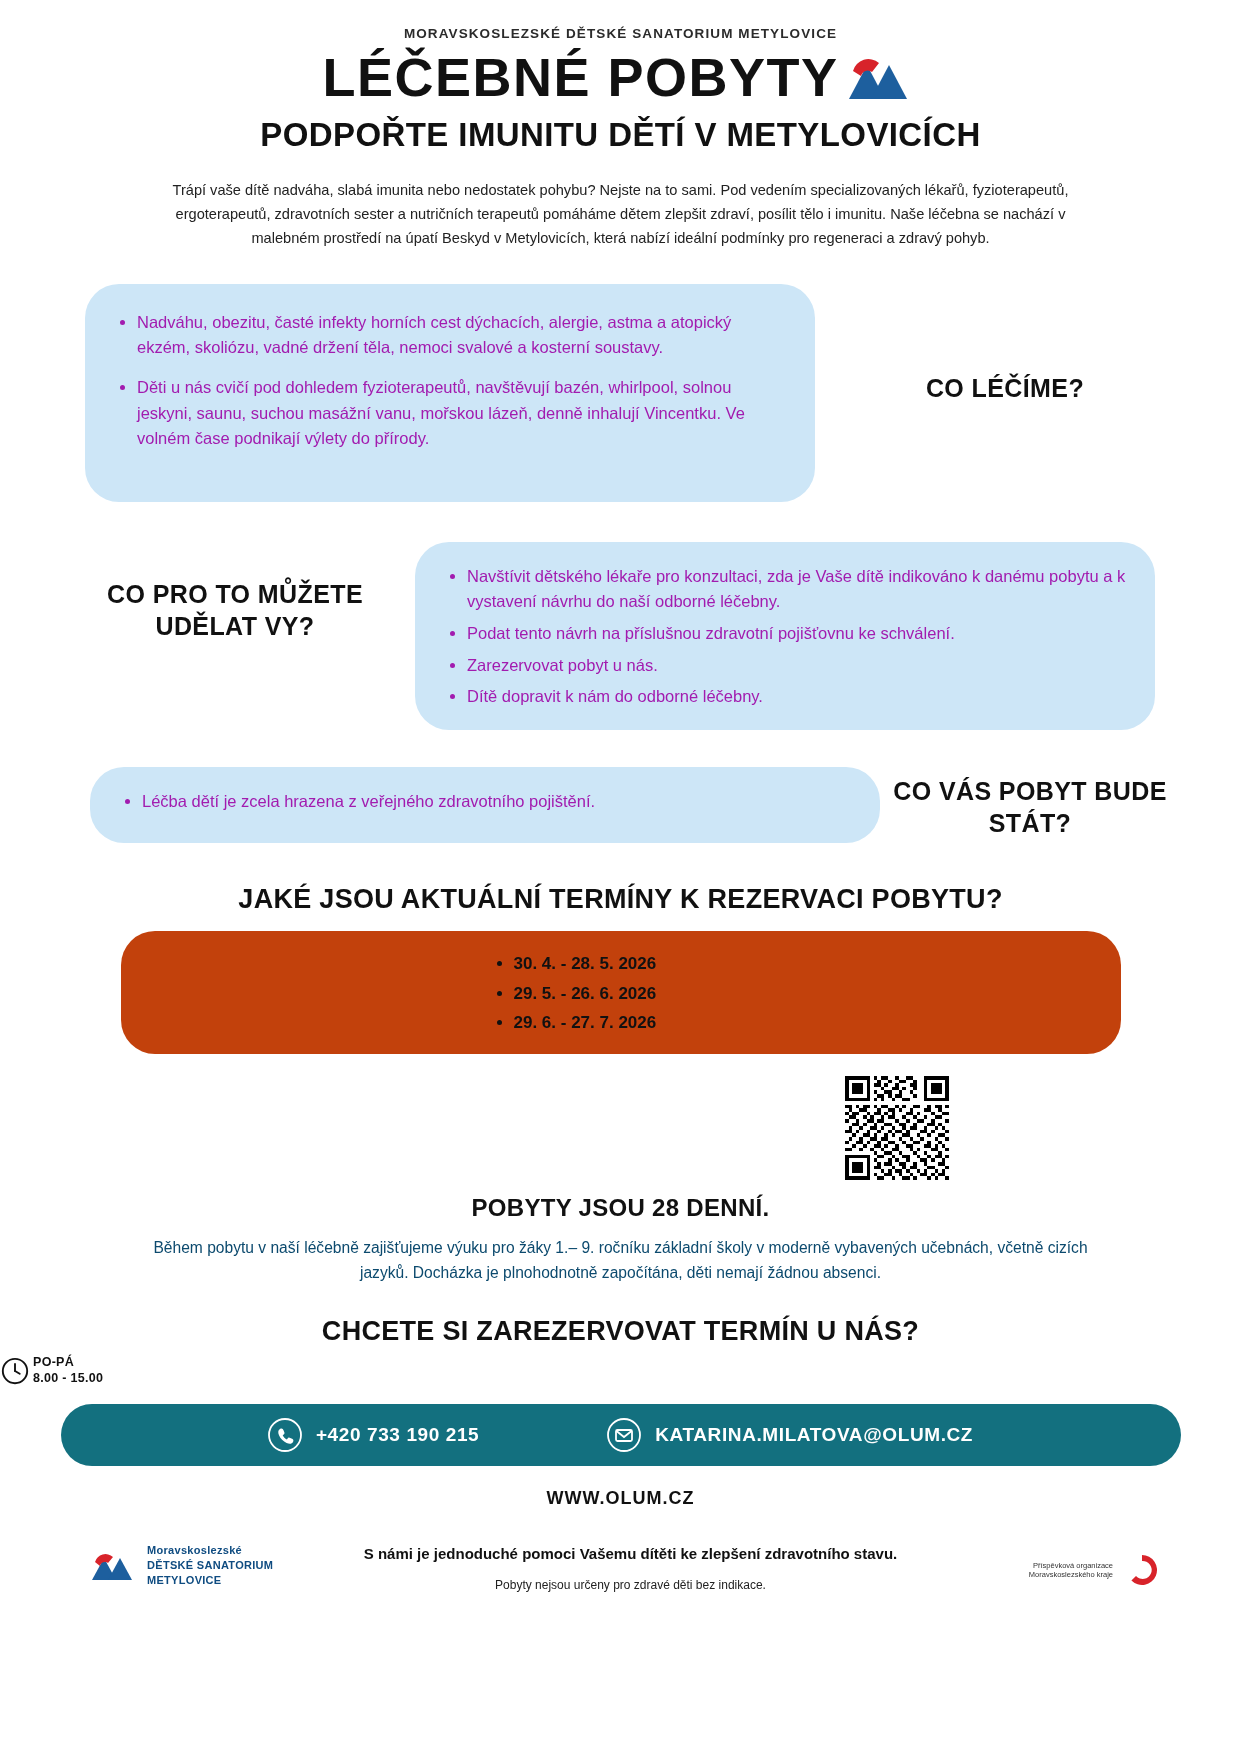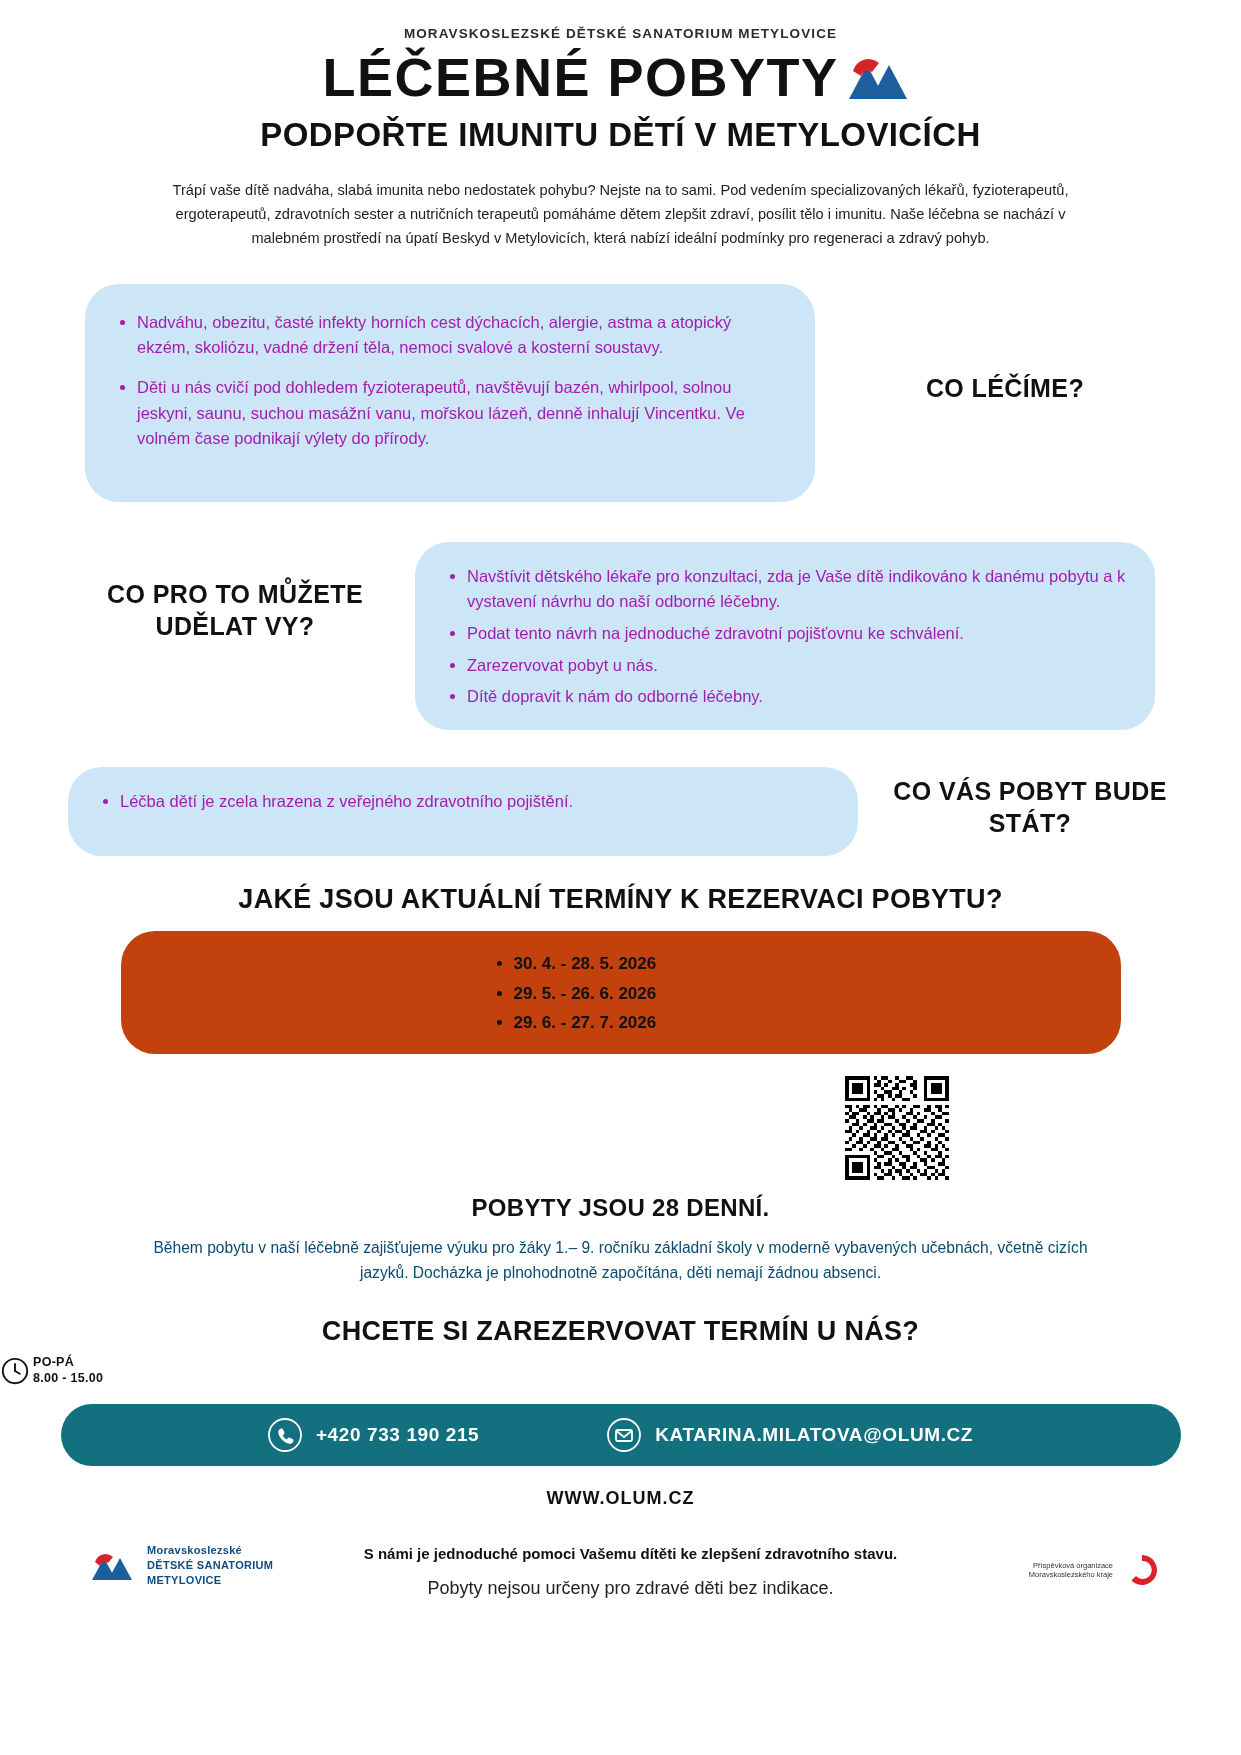--- a/index.html
+++ b/index.html
@@ -112,22 +112,22 @@
   .sec2 .side-head {
     position: absolute;
     left: 85px; top: 36px;
     width: 300px;
   }
 
   
   .sec3 { position: relative; margin-top: 30px; height: 95px; }
   .sec3 .bubble {
     position: absolute;
-    left: 68px; top: 0;
-    width: 790px; height: 89px;
+    left: 90px; top: 0;
+    width: 790px; height: 76px;
     padding: 22px 24px 20px 26px;
   }
   .sec3 ul.b-list li { margin-bottom: 0; }
   .sec3 .side-head {
     position: absolute;
     left: 880px; top: 8px;
     width: 300px;
   }
 
   
@@ -256,21 +256,21 @@
   .footer-logo .ftext {
     font-size: 11px; font-weight: 700; line-height: 1.35;
     color: #0f4c81; letter-spacing: 0.3px;
   }
   .footer-center {
     position: absolute;
     left: 260px; right: 240px; top: 10px;
     text-align: center;
   }
   .footer-center .fc1 { font-size: 15px; font-weight: 700; color: #111; }
-  .footer-center .fc2 { font-size: 18px; color: #222; margin-top: 16px; }
+  .footer-center .fc2 { font-size: 12px; color: #222; margin-top: 16px; }
   .footer-right {
     position: absolute;
     right: 78px; top: 14px;
     display: flex; align-items: center; gap: 8px;
   }
   .footer-right .rtext {
     font-size: 7.5px; line-height: 1.3; color: #333; text-align: right; max-width: 110px;
   }
 </style>
 </head>
@@ -300,21 +300,21 @@
         <li>Děti u nás cvičí pod dohledem fyzioterapeutů, navštěvují bazén, whirlpool, solnou jeskyni, saunu, suchou masážní vanu, mořskou lázeň, denně inhalují Vincentku. Ve volném čase podnikají výlety do přírody.</li>
       </ul>
     </div>
     <div class="side-head">CO LÉČÍME?</div>
   </div>
 
   <div class="sec2">
     <div class="bubble">
       <ul class="b-list">
         <li>Navštívit dětského lékaře pro konzultaci, zda je Vaše dítě indikováno k danému pobytu a k vystavení návrhu do naší odborné léčebny.</li>
-        <li>Podat tento návrh na jednoduché zdravotní pojišťovnu ke schválení.</li>
+        <li>Podat tento návrh na příslušnou zdravotní pojišťovnu ke schválení.</li>
         <li>Zarezervovat pobyt u nás.</li>
         <li>Dítě dopravit k nám do odborné léčebny.</li>
       </ul>
     </div>
     <div class="side-head">CO PRO TO MŮŽETE UDĚLAT VY?</div>
   </div>
 
   <div class="sec3">
     <div class="bubble">
       <ul class="b-list">

